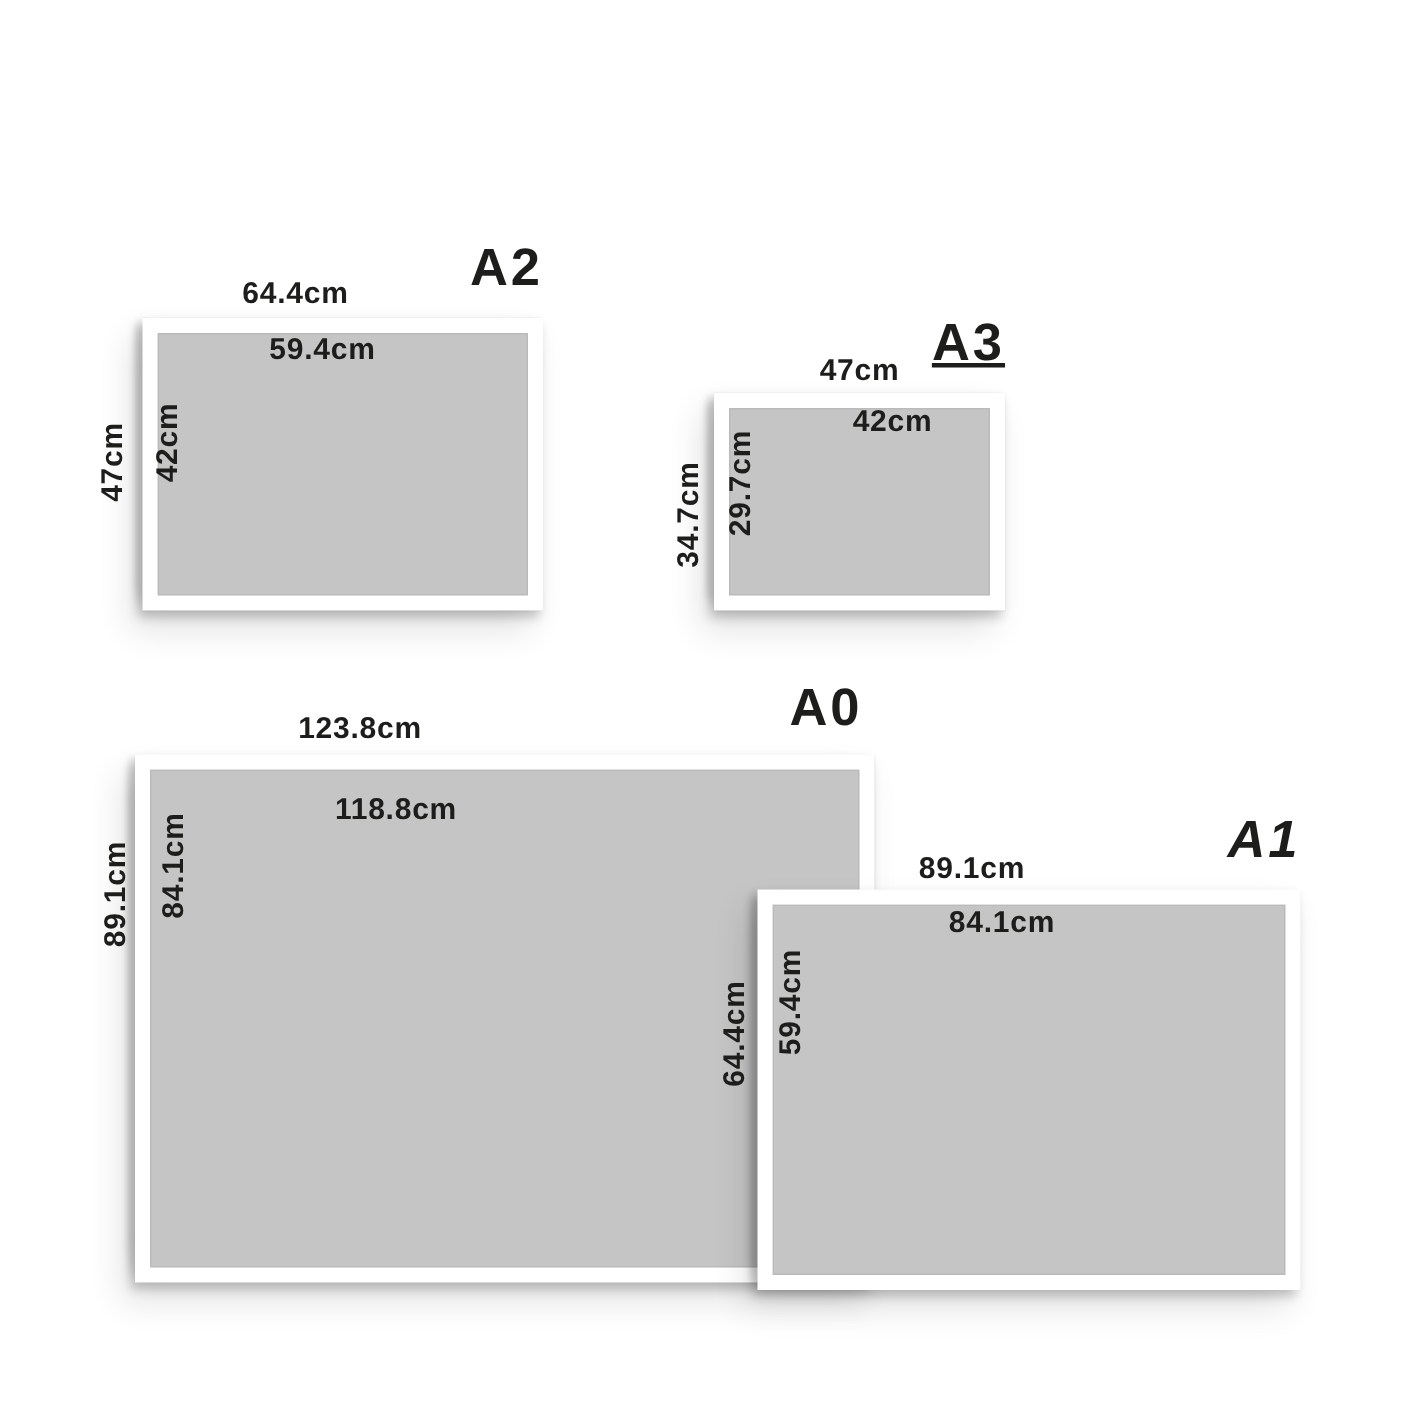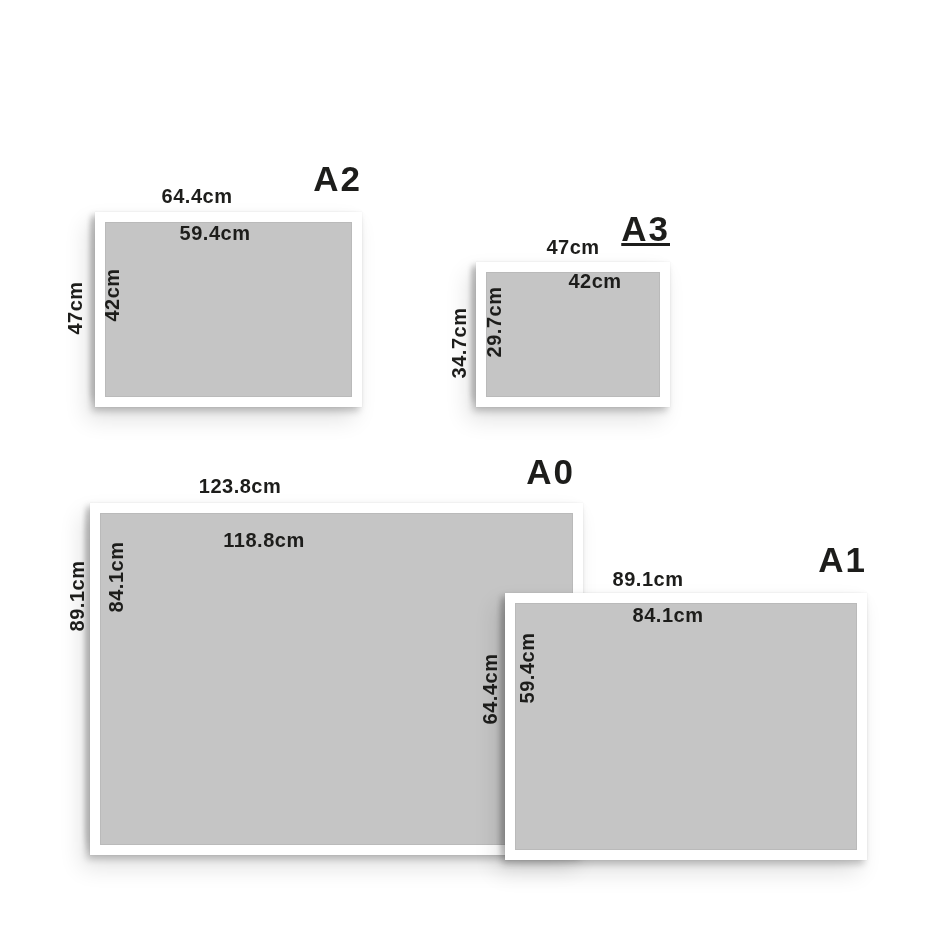--- a/index.html
+++ b/index.html
@@ -87,21 +87,21 @@
   .g-a3 .h-inner { left: -27px; top: 49px; }
 
   
   .g-a0 .title   { top: -50px; right: 8px; margin-left: 25px; }
   .g-a0 .w-outer { left: 100px; top: -28px; }
   .g-a0 .w-inner { left: 124px; top: 9px; margin-top: 17px; }
   .g-a0 .h-outer { left: -58px; top: 82px; }
   .g-a0 .h-inner { left: -19px; top: 63px; }
 
   
-  .g-a1 .title   { top: -52px; right: 0; }
+  .g-a1 .title   { top: -52px; right: 0; font-style: italic; }
   .g-a1 .w-outer { left: 93px;  top: -25px; }
   .g-a1 .w-inner { left: 113px; top: 11px; }
   .g-a1 .h-outer { left: -60px; top: 85px; }
   .g-a1 .h-inner { left: -23px; top: 64px; }
 </style>
 </head>
 <body>
 
 <div class="canvas">
 

